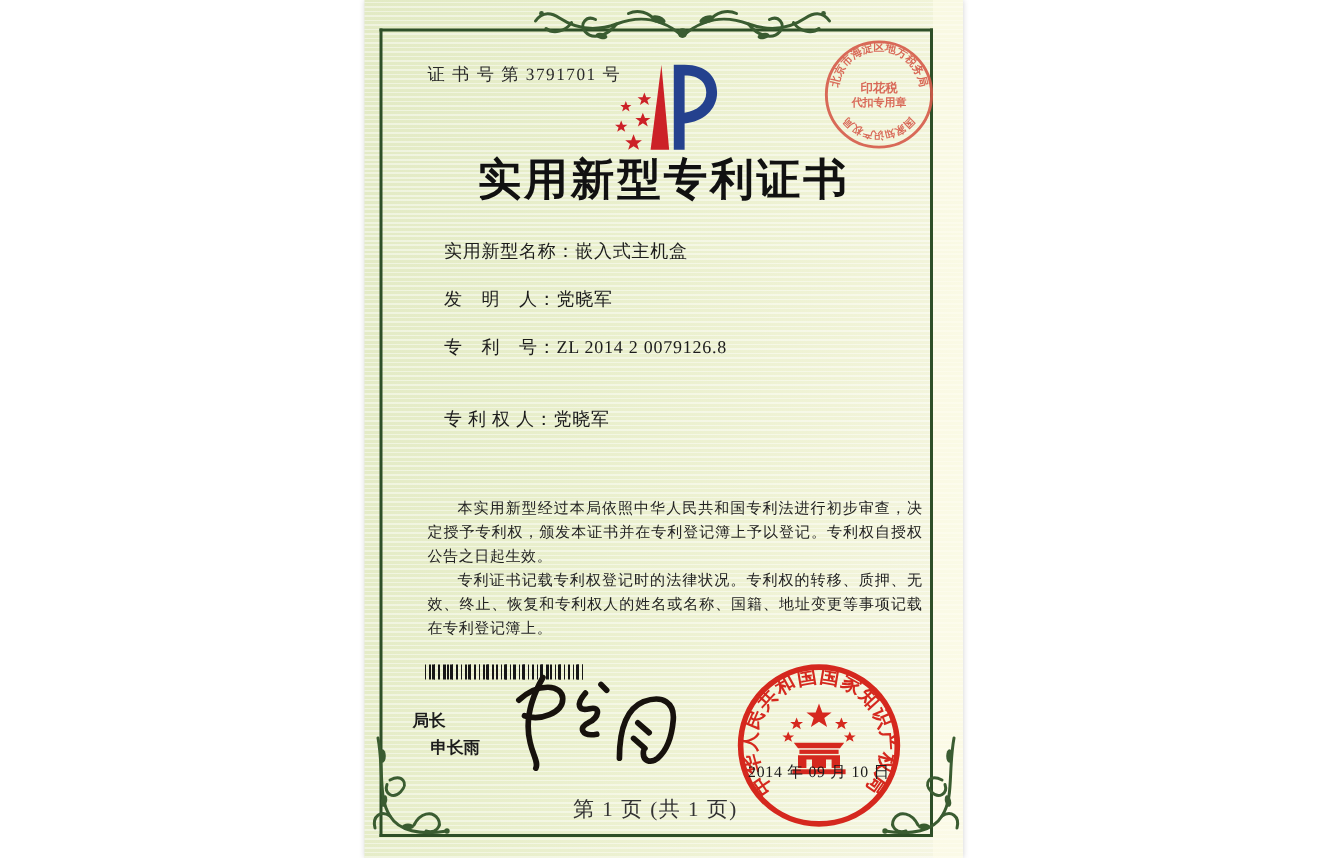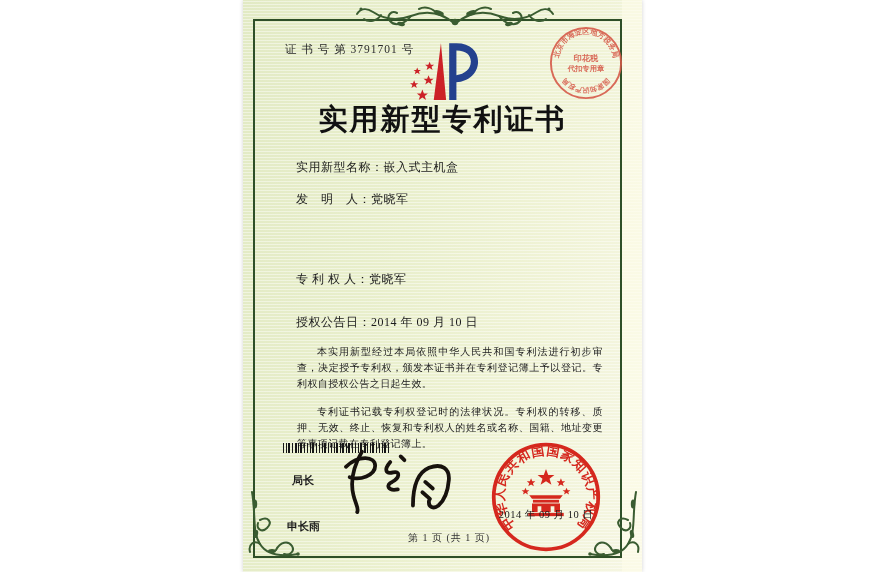--- a/index.html
+++ b/index.html
@@ -23,35 +23,35 @@
   .ornament{position:absolute;z-index:3;}
   .cert-no{position:absolute;left:42px;top:42px;font-size:11.5px;letter-spacing:1px;color:#2a2a2a;}
   .logo{position:absolute;left:163px;top:38px;}
   .stamp-tax{position:absolute;left:304px;top:24px;z-index:4;opacity:.9;}
   .title{position:absolute;left:0;top:100px;width:100%;text-align:center;
          font-size:29px;font-weight:bold;letter-spacing:2px;color:#111;}
   .field{position:absolute;left:42px;font-size:12px;letter-spacing:.5px;white-space:nowrap;margin-left:11px;}
   .f0{top:159px}.f1{top:191px}.f2{top:223px}.f3{top:255px}.f4{top:271px}.f5{top:314px}
   .body-text{position:absolute;left:42px;top:332px;width:330px;font-size:10px;line-height:16px;
              text-align:justify;letter-spacing:.4px;color:#222;}
-  .body-text p{margin:12px;text-indent:2em;}
+  .body-text p{margin:0;text-indent:2em;}
   .barcode{position:absolute;left:40px;top:443px;width:106px;height:10px;
     background:
       repeating-linear-gradient(90deg,#161616 0 1px,transparent 1px 3px),
       repeating-linear-gradient(90deg,transparent 0 5px,#161616 5px 7px,transparent 7px 12px),
       repeating-linear-gradient(90deg,transparent 0 13px,#161616 13px 14px,transparent 14px 23px);}
-  .signer-title{position:absolute;left:49px;top:473px;font-size:11px;font-weight:bold;
+  .signer-title{position:absolute;left:32px;top:473px;font-size:11px;font-weight:bold;
                 font-family:Liberation Serif, serif;}
-  .signer-name{position:absolute;left:44px;top:519px;font-size:11px;font-weight:bold;
+  .signer-name{position:absolute;left:44px;top:491px;font-size:11px;font-weight:bold;
                font-family:Liberation Mono, monospace;}
   .signature{position:absolute;left:87px;top:446px;z-index:2;}
   .seal-main{position:absolute;left:247px;top:441px;z-index:1;}
   .seal-date{position:absolute;left:243px;top:508px;width:120px;text-align:center;z-index:2;
              font-size:10.5px;letter-spacing:.5px;color:#1a1a1a;white-space:nowrap;}
-  .footer{position:absolute;left:16px;top:531px;width:380px;text-align:center;font-size:10px;
+  .footer{position:absolute;left:4px;top:531px;width:380px;text-align:center;font-size:14px;
           letter-spacing:1px;color:#333;}
 </style>
 </head>
 <body>
 
 <div class="certificate">
   <div class="edge-right"></div>
 
   <div class="border-line bl-top"></div>
   <div class="border-line bl-bottom"></div>
@@ -140,22 +140,22 @@
       <textPath href="#taxBottom" startOffset="50%" text-anchor="middle">国家知识产权局</textPath>
     </text>
     <text x="40" y="38" font-size="8.5" fill="#d65b4a" text-anchor="middle" font-weight="bold">印花税</text>
     <text x="40" y="48" font-size="7.5" fill="#d65b4a" text-anchor="middle" font-weight="bold">代扣专用章</text>
   </svg>
 
   <div class="title">实用新型专利证书</div>
 
   <div class="field f0"><span>实用新型名称：</span><span>嵌入式主机盒</span></div>
   <div class="field f1"><span>发　明　人：</span><span>党晓军</span></div>
+  <div class="field f2"><span>专　利　号：</span><span>ZL 2014 2 0079126.8</span></div>
   <div class="field f4"><span>专 利 权 人：</span><span>党晓军</span></div>
-  <div class="field f5"><span>授权公告日：</span><span>2014 年 09 月 10 日</span></div>
 
   <div class="body-text">
     <p>本实用新型经过本局依照中华人民共和国专利法进行初步审查，决定授予专利权，颁发本证书并在专利登记簿上予以登记。专利权自授权公告之日起生效。</p>
     <p>专利证书记载专利权登记时的法律状况。专利权的转移、质押、无效、终止、恢复和专利权人的姓名或名称、国籍、地址变更等事项记载在专利登记簿上。</p>
   </div>
 
   <div class="barcode"></div>
 
   <div class="signer-title">局长</div>
   <div class="signer-name">申长雨</div>

